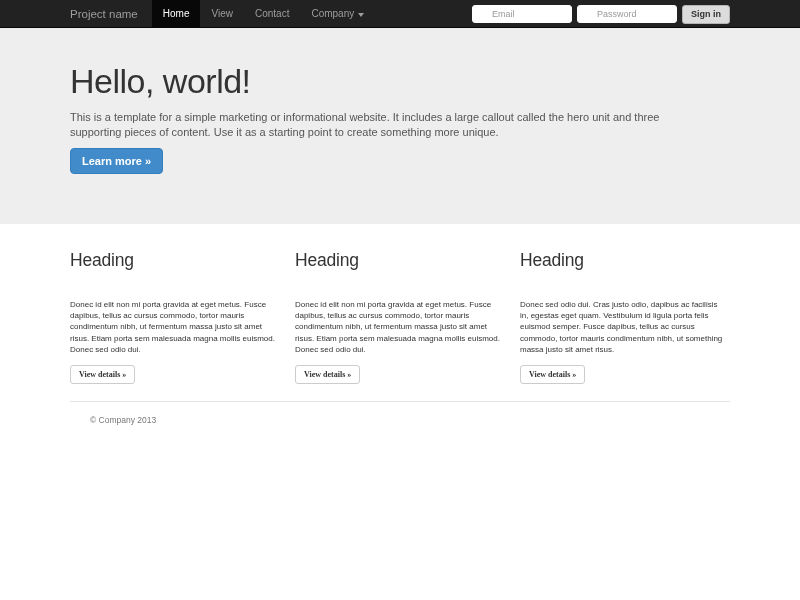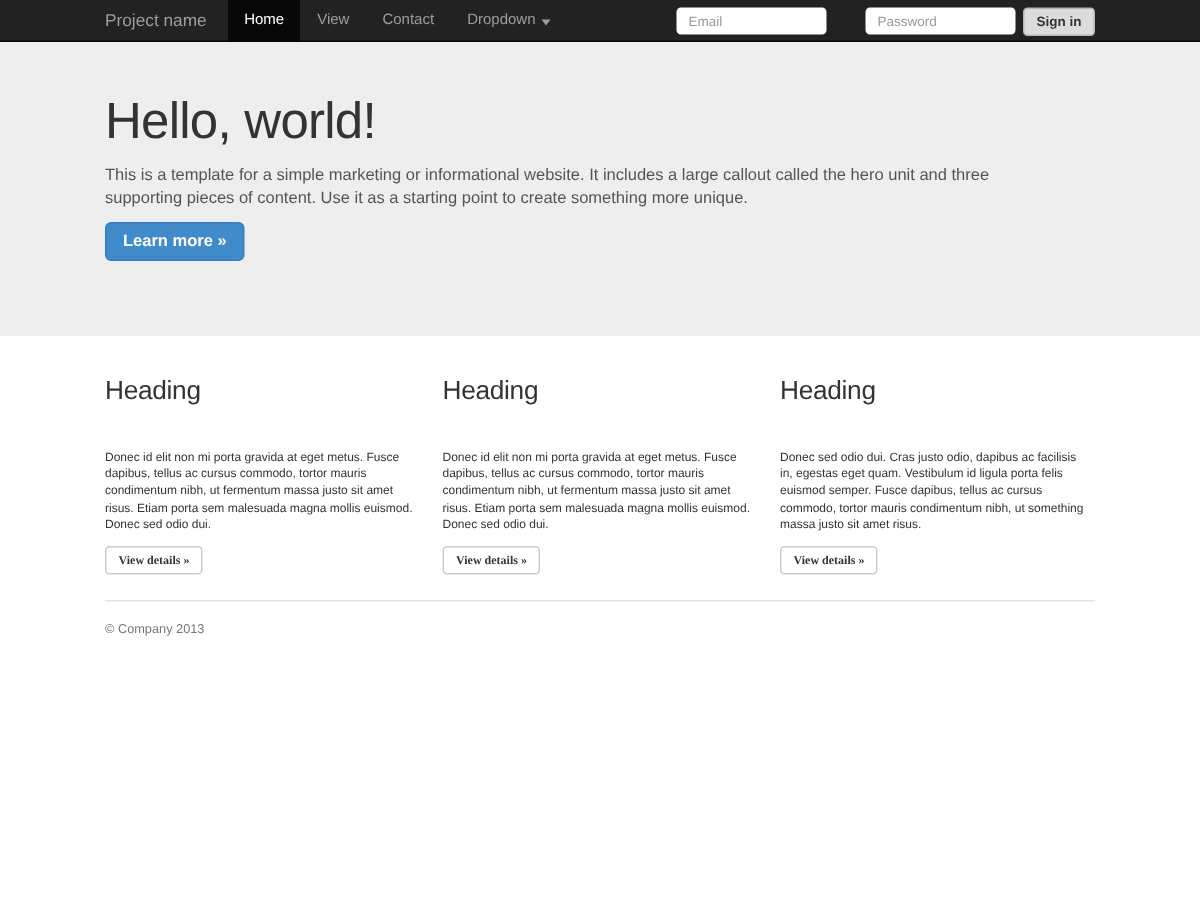--- a/index.html
+++ b/index.html
@@ -57,25 +57,24 @@
     display: flex;
     align-items: center;
     gap: 5px;
   }
   .nav-form input {
     width: 100px;
     height: 18px;
     border: 1px solid #ffffff;
     border-radius: 3px;
     font-size: 9px;
-    padding: 0 7px;
+    padding: 0 19px;
     font-family: "Liberation Sans", "DejaVu Sans", sans-serif;
     outline: none;
     color: #333;
-    margin-left: 21px;
   }
   .nav-form input::placeholder { color: #999; }
   .btn-signin {
     height: 19px;
     background: #dcdcdc;
     border: 1px solid #b5b5b5;
     border-radius: 3px;
     font-size: 9px;
     font-weight: bold;
     color: #333;
@@ -151,40 +150,41 @@
   
   .footer-hr {
     border: none;
     border-top: 1px solid #e5e5e5;
     margin-top: 17px;
   }
   .footer-text {
     font-size: 8.5px;
     color: #777;
     margin-top: 13px;
+    margin-left: 20px;
   }
 </style>
 </head>
 <body>
 
 <nav class="navbar">
   <div class="container">
     <span class="brand">Project name</span>
     <div class="nav">
       <div class="nav-item active">
         <span>Home</span>
       </div>
       <div class="nav-item">
         <span>View</span>
       </div>
       <div class="nav-item">
         <span>Contact</span>
       </div>
       <div class="nav-item">
-        <span>Dropdown</span>
+        <span>Company</span>
         <span class="caret"></span>
       </div>
     </div>
     <div class="nav-form">
       <input type="text" placeholder="Email" style="">
       <input type="password" placeholder="Password" style="">
       <button class="btn-signin">Sign in</button>
     </div>
   </div>
 </nav>

